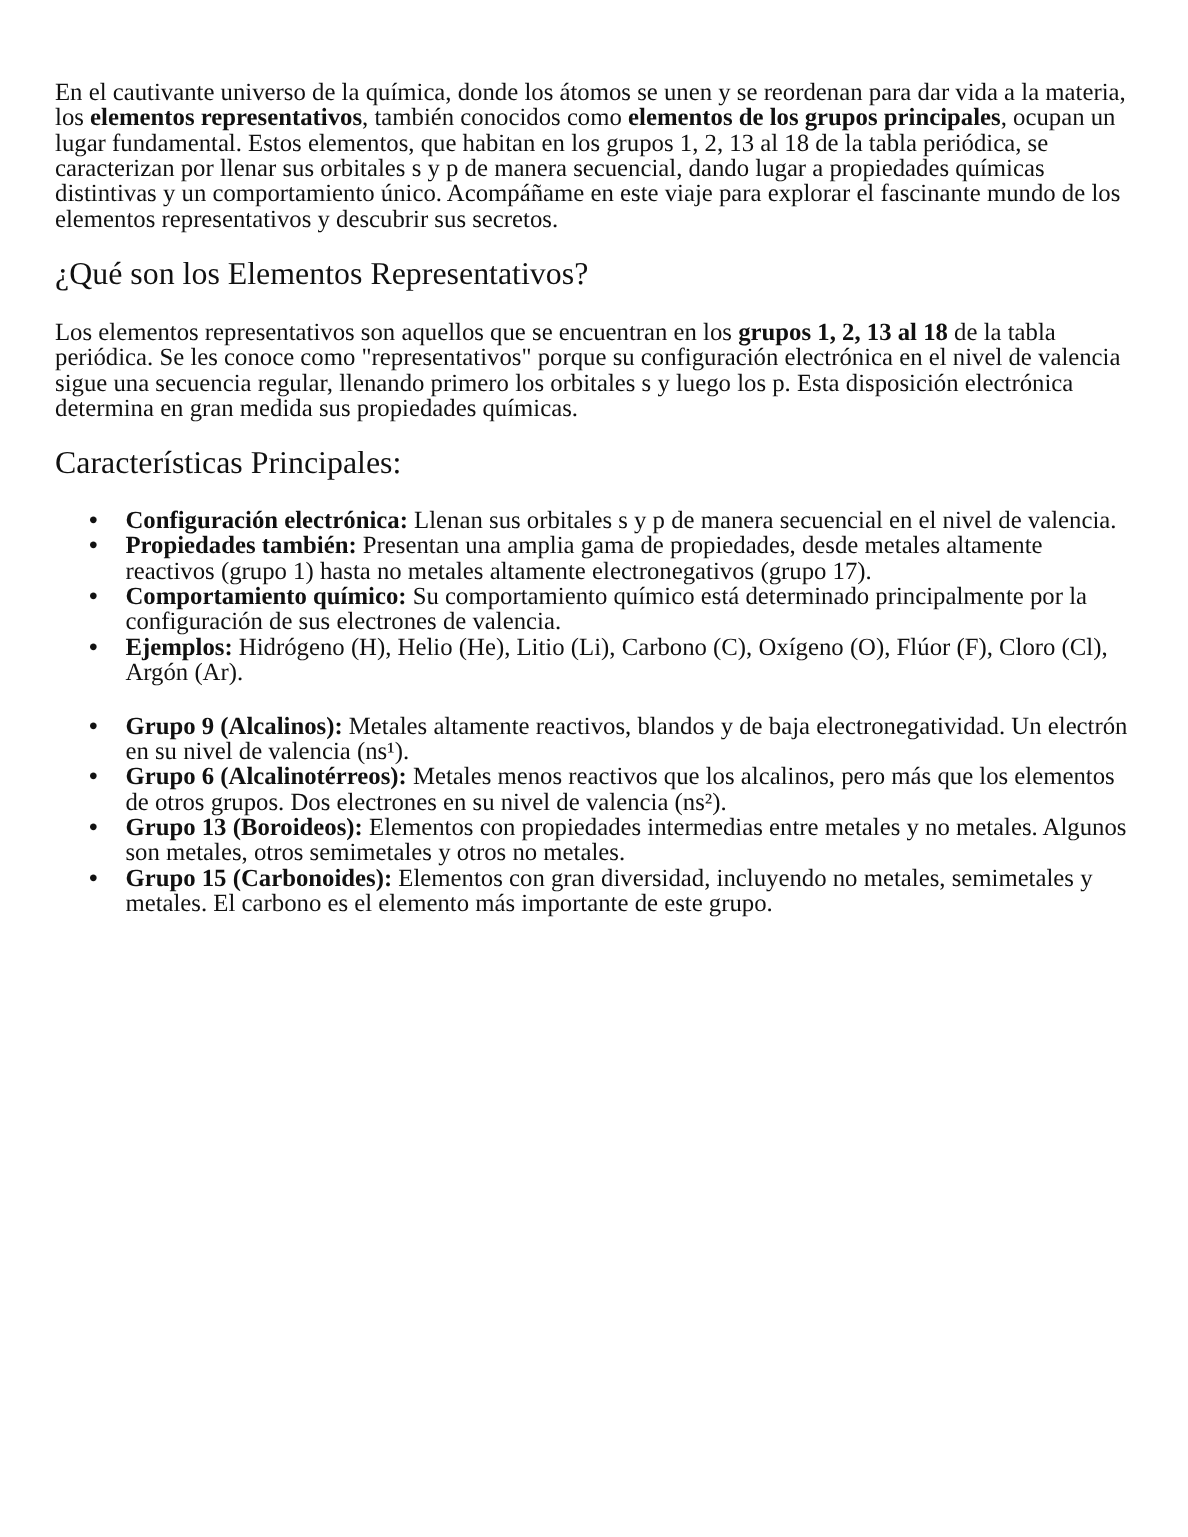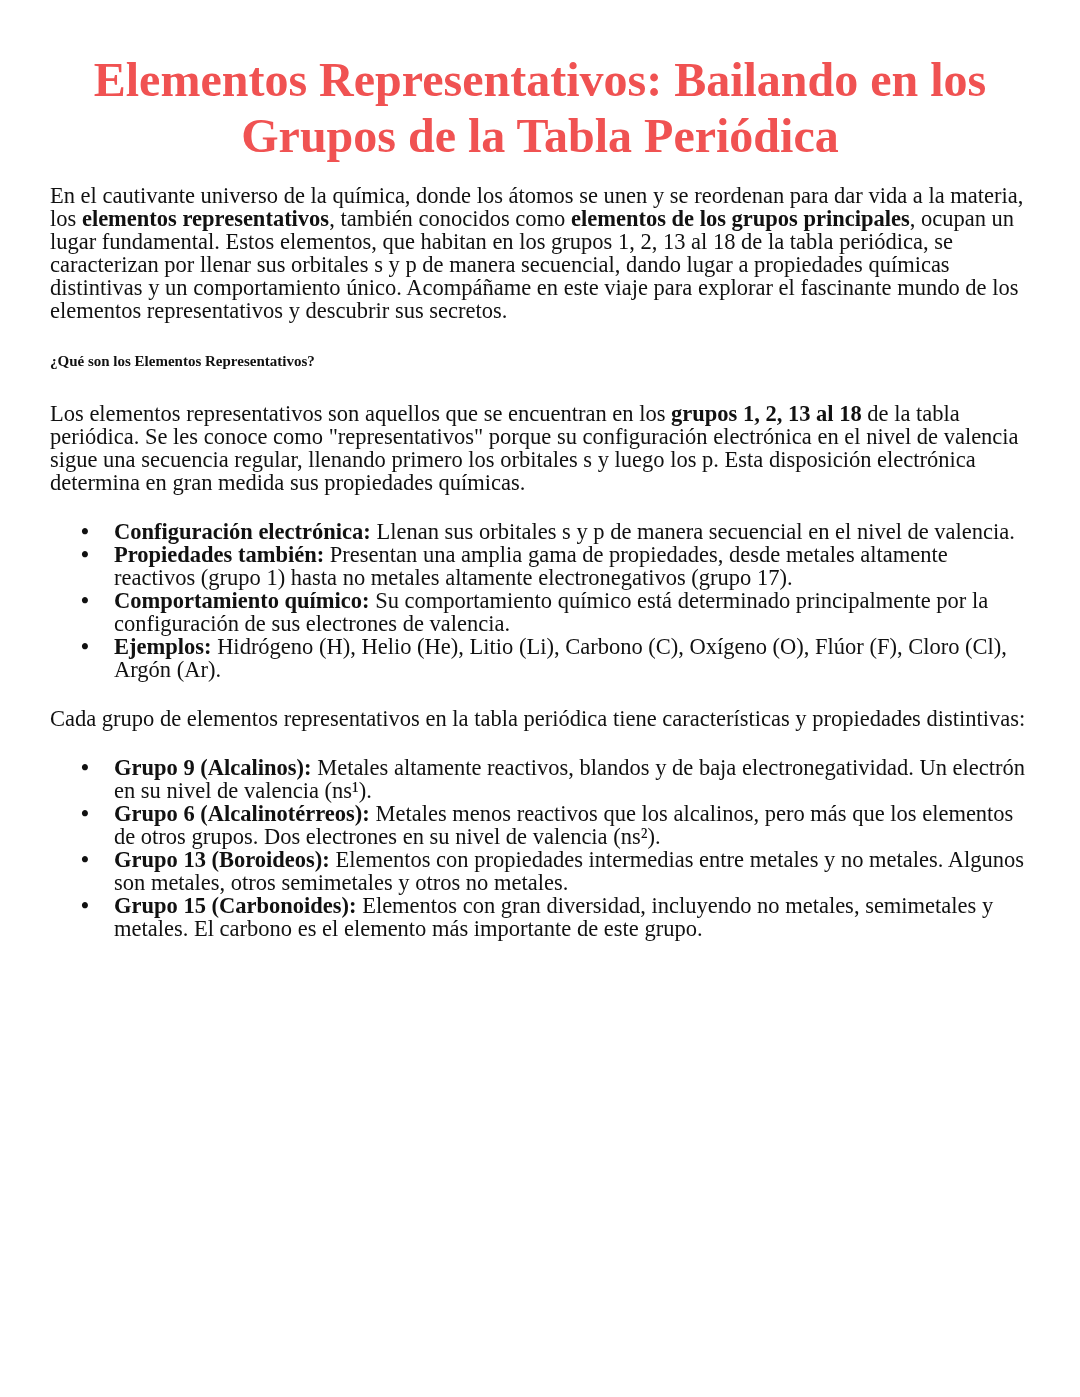--- a/index.html
+++ b/index.html
@@ -24,23 +24,23 @@
       font-weight: bold;
       letter-spacing: 0px;
     }
     p, li {
       font-size: 22.5px;
       line-height: 23px;
       margin: 0;
     }
     p.intro { margin-top: 20px; }
     h2 {
-      font-size: 15px;
+      font-size: 29px;
       line-height: 28.5px;
-      font-weight: bold;
+      font-weight: normal;
       margin: 0;
     }
     .h-what { margin-top: 25px; }
     .p-what { margin-top: 26px; }
     .h-car { margin-top: 25px; }
     ul {
       margin: 26px 0 0 0;
       padding-left: 64px;
       list-style: none;
     }
@@ -54,38 +54,37 @@
     .h-groups { margin-top: 26px; }
     .p-groups { margin-top: 26px; }
     ul.groups-list { margin-top: 26px; }
     b { font-weight: bold; }
   </style>
 </head>
 <body>
 
 <div class="page">
 
-  <h1>Elementos Representativos: Bailando en los Grupos de la Tabla Periódica</h1>
 
   <p class="intro"><span>En el cautivante universo de la química, donde los átomos se unen y se reordenan para dar vida a la materia, los </span><b>elementos representativos</b><span>, también conocidos como </span><b>elementos de los grupos principales</b><span>, ocupan un lugar fundamental. Estos elementos, que habitan en los grupos 1, 2, 13 al 18 de la tabla periódica, se caracterizan por llenar sus orbitales s y p de manera secuencial, dando lugar a propiedades químicas distintivas y un comportamiento único. Acompáñame en este viaje para explorar el fascinante mundo de los elementos representativos y descubrir sus secretos.</span></p>
 
   <h2 class="h-what">¿Qué son los Elementos Representativos?</h2>
 
   <p class="p-what"><span>Los elementos representativos son aquellos que se encuentran en los </span><b>grupos 1, 2, 13 al 18</b><span> de la tabla periódica. Se les conoce como "representativos" porque su configuración electrónica en el nivel de valencia sigue una secuencia regular, llenando primero los orbitales s y luego los p. Esta disposición electrónica determina en gran medida sus propiedades químicas.</span></p>
 
+  <h2 class="h-car">Características Principales:</h2>
 
   <ul>
     <li><span class="bullet">•</span><b>Configuración electrónica:</b><span> Llenan sus orbitales s y p de manera secuencial en el nivel de valencia.</span></li>
     <li><span class="bullet">•</span><b>Propiedades también:</b><span> Presentan una amplia gama de propiedades, desde metales altamente reactivos (grupo 1) hasta no metales altamente electronegativos (grupo 17).</span></li>
     <li><span class="bullet">•</span><b>Comportamiento químico:</b><span> Su comportamiento químico está determinado principalmente por la configuración de sus electrones de valencia.</span></li>
     <li><span class="bullet">•</span><b>Ejemplos:</b><span> Hidrógeno (H), Helio (He), Litio (Li), Carbono (C), Oxígeno (O), Flúor (F), Cloro (Cl), Argón (Ar).</span></li>
   </ul>
 
 
-  <p class="p-groups">Cada grupo de elementos representativos en la tabla periódica tiene características y propiedades distintivas:</p>
 
   <ul class="groups-list">
     <li><span class="bullet">•</span><b>Grupo 9 (Alcalinos):</b><span> Metales altamente reactivos, blandos y de baja electronegatividad. Un electrón en su nivel de valencia (ns¹).</span></li>
     <li><span class="bullet">•</span><b>Grupo 6 (Alcalinotérreos):</b><span> Metales menos reactivos que los alcalinos, pero más que los elementos de otros grupos. Dos electrones en su nivel de valencia (ns²).</span></li>
     <li><span class="bullet">•</span><b>Grupo 13 (Boroideos):</b><span> Elementos con propiedades intermedias entre metales y no metales. Algunos son metales, otros semimetales y otros no metales.</span></li>
     <li><span class="bullet">•</span><b>Grupo 15 (Carbonoides):</b><span> Elementos con gran diversidad, incluyendo no metales, semimetales y metales. El carbono es el elemento más importante de este grupo.</span></li>
   </ul>
 
 </div>
 

